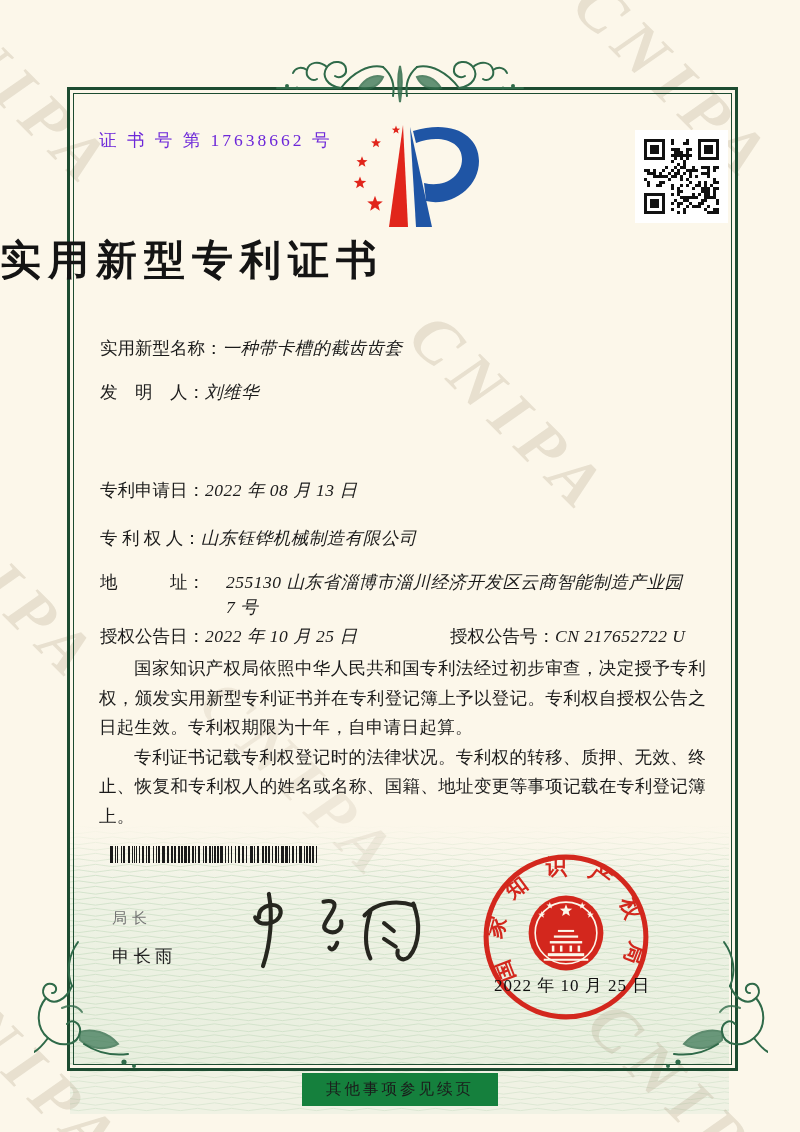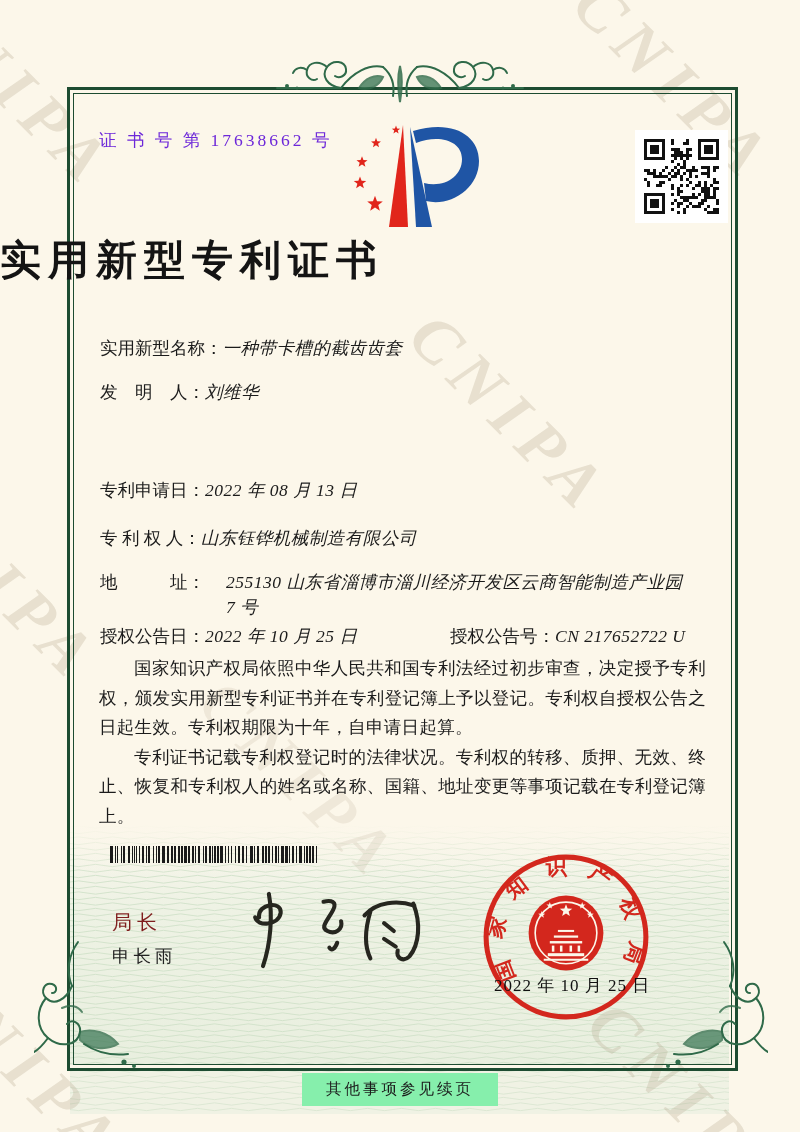--- a/index.html
+++ b/index.html
@@ -31,31 +31,31 @@
          letter-spacing:7px;color:#141414;z-index:3;}
 
   .field{position:absolute;left:100px;font-size:17.5px;color:#1b1b1b;z-index:3;white-space:nowrap;}
   .field .fvalue{letter-spacing:.5px;font-style:italic;}
   .field.addr .fvalue{white-space:normal;display:inline-block;width:466px;line-height:25px;vertical-align:top;margin-left:21px;}
 
   .paras{position:absolute;left:99px;top:638px;width:607px;z-index:3;margin-top:16px;}
   .paras p{margin:0;font-size:17.5px;line-height:29.5px;text-indent:2em;color:#1c1c1c;text-align:justify;letter-spacing:.3px;}
 
   .barcode{position:absolute;left:110px;top:846px;z-index:3;}
-  .sig-title{position:absolute;left:112px;top:909px;font-size:20px;letter-spacing:5px;color:#7f1d1d;z-index:3;}
+  .sig-title{position:absolute;left:112px;top:909px;font-size:15px;letter-spacing:5px;color:#737373;z-index:3;}
   .sig-name{position:absolute;left:112px;top:944px;font-size:17.5px;letter-spacing:4px;color:#222;z-index:3;}
   .signature{position:absolute;left:222px;top:888px;z-index:3;}
 
   .seal{position:absolute;left:477px;top:848px;z-index:4;}
   .seal-date{position:absolute;left:460px;top:974px;width:224px;text-align:center;font-size:17px;
              color:#101010;letter-spacing:1px;z-index:5;}
 
   .page-info{position:absolute;left:0;top:1030px;width:100%;text-align:center;font-size:15px;color:#222;
              letter-spacing:2px;z-index:3;}
-  .note{position:absolute;left:50%;transform:translateX(-50%);top:1073px;background:#86efac;
+  .note{position:absolute;left:50%;transform:translateX(-50%);top:1073px;background:#15803d;
         padding:6px 24px;font-size:15.5px;letter-spacing:3px;color:#1b1b1b;z-index:4;white-space:nowrap;}
 
   .ornament-top{position:absolute;left:271px;top:44px;z-index:3;}
   .ornament-bl{position:absolute;left:34px;top:938px;z-index:3;}
   .ornament-br{position:absolute;left:660px;top:938px;z-index:3;transform:scaleX(-1);}
 </style>
 </head>
 <body>
 
 <div class="page">

